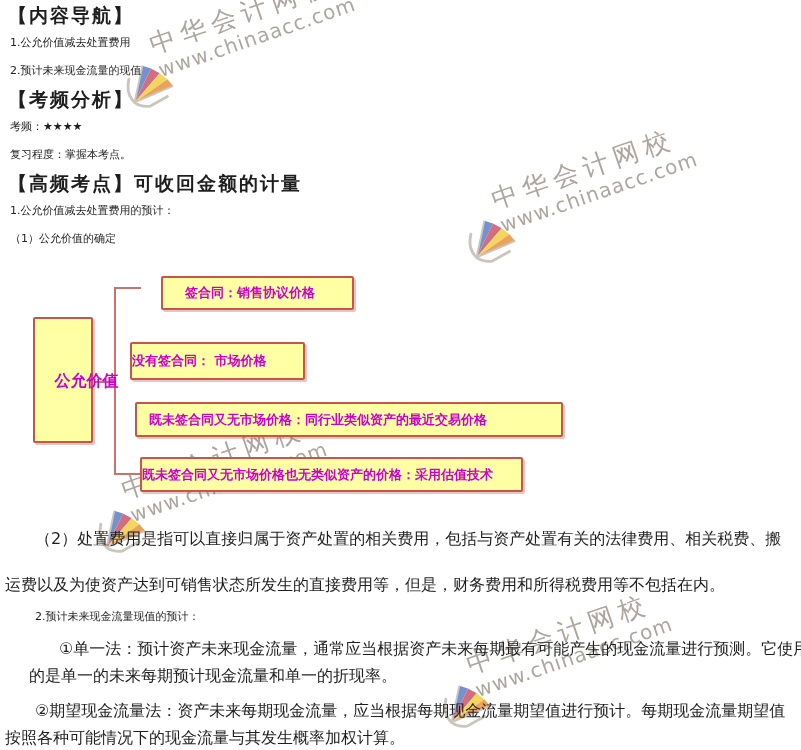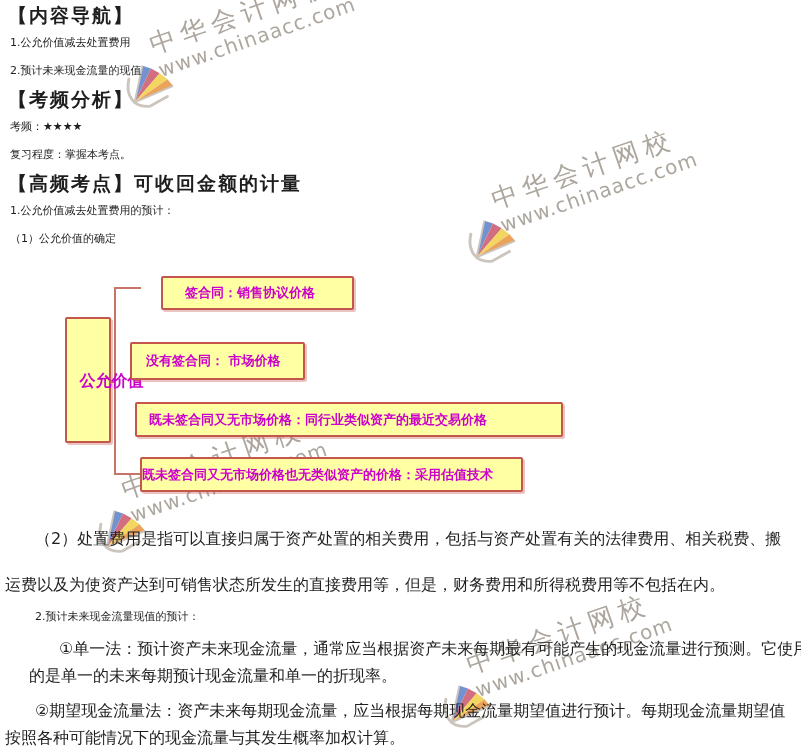--- a/index.html
+++ b/index.html
@@ -30,24 +30,24 @@
   
   .diagram{position:relative;height:235px;margin-top:14px;}
   .connector{position:absolute;left:0;top:0;}
   .dbox{
     position:absolute;box-sizing:border-box;background:#FFFFA3;
     border:2px solid #C4564E;border-radius:2px;
     box-shadow:2px 2px 0 rgba(196,86,78,.35);
     color:#CC00CC;font-weight:bold;font-size:13px;
     display:flex;align-items:center;white-space:nowrap;
   }
-  .dbox-root{left:60px;top:55px;width:46px;height:126px;justify-content:center;}
+  .dbox-root{left:28px;top:55px;width:60px;height:126px;justify-content:center;}
   .dbox-root span{display:block;width:17px;word-break:break-all;line-height:25px;font-size:16px;text-align:center;}
   .b1{left:136px;top:14px;width:193px;height:34px;padding-left:22px;margin-left:20px;}
-  .b2{left:125px;top:80px;width:175px;height:38px;padding-left:14px;}
+  .b2{left:125px;top:80px;width:175px;height:38px;padding-left:0;}
   .b3{left:130px;top:140px;width:428px;height:35px;padding-left:12px;}
   .b4{left:135px;top:195px;width:383px;height:35px;}
 </style>
 </head>
 <body>
 
 <div class="page">
 
   <div class="wm" style="left:123px;top:15px;">
     <svg class="wm-logo" viewBox="0 0 60 56">

